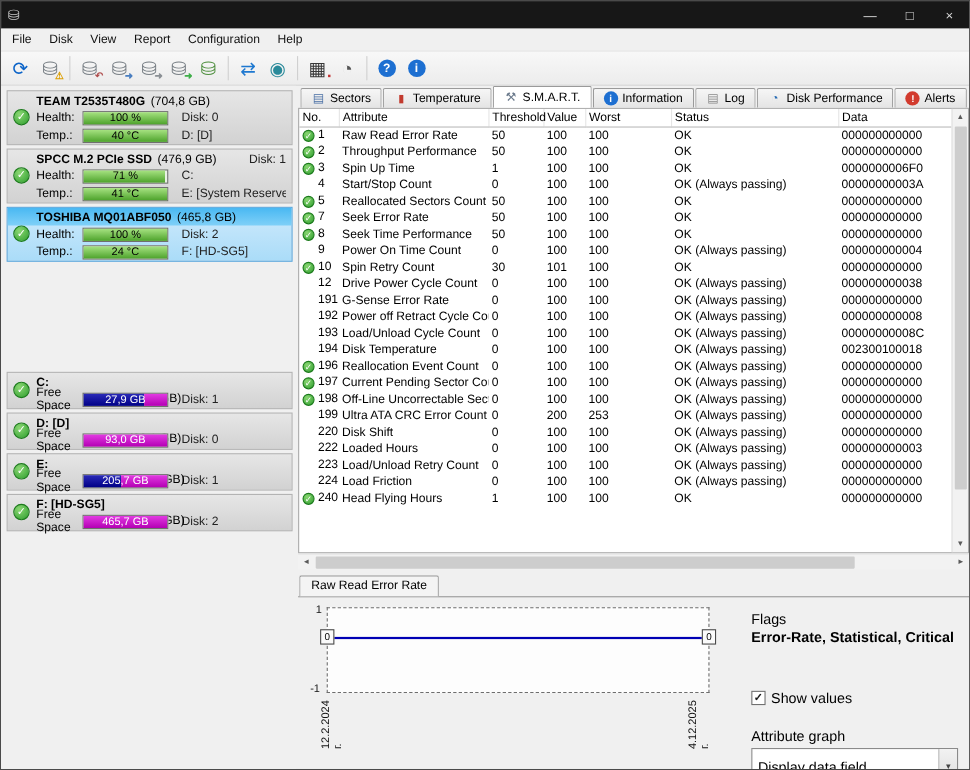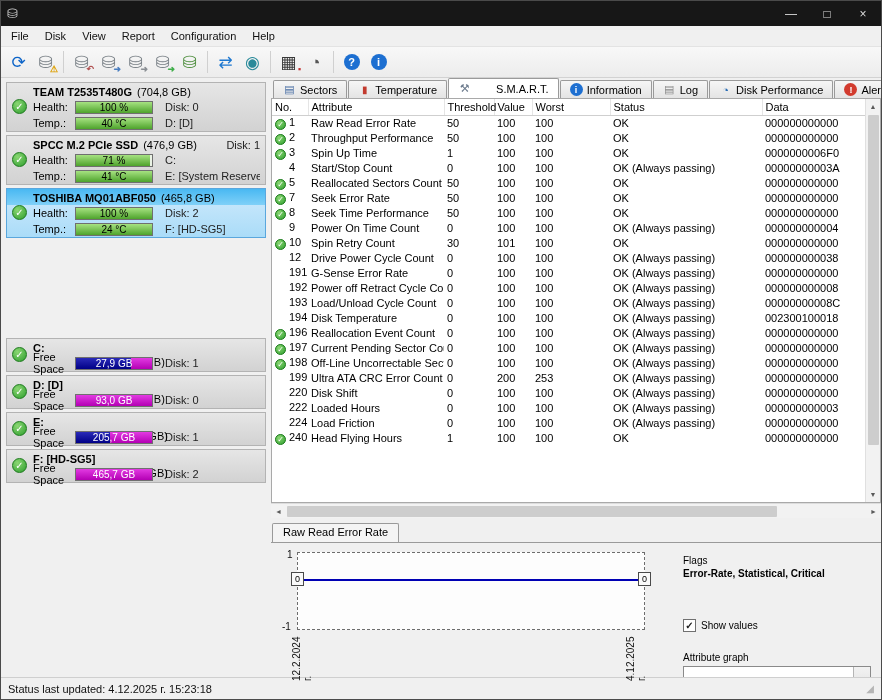--- a/index.html
+++ b/index.html
@@ -62,21 +62,21 @@
   .bar .bar-text.light { color:#fff; }
   .part-card .card-header { padding-top:2px; }
   .p-size { position:absolute; left:50%; transform:translateX(-50%);margin-top:28px; }
   .partitions { margin-top:100px; }
 
   
   .tabstrip { height:20px; display:flex; align-items:flex-end; padding-left:4px; flex:none; }
   .tab { display:flex; align-items:center; height:18px; padding:0 9px; margin-right:1px;
          border:1px solid #9a9a9a; border-bottom:none; border-radius:2px 2px 0 0;
          background:linear-gradient(#f6f6f6,#e4e4e4); font-size:11px; white-space:nowrap; }
-  .tab.active { background:#fff; height:20px; position:relative; z-index:3; font-weight:normal;gap:21px; }
+  .tab.active { background:#fff; height:20px; position:relative; z-index:3; font-weight:normal; }
   .tabicon { width:13px; height:13px; margin-right:4px; display:inline-flex; align-items:center;
              justify-content:center; font-size:11px; flex:none; }
   .ti-overview::before { content:"▤"; color:#4a6fa5; }
   .ti-temperature::before { content:"▮"; color:#c23a2e; font-size:10px; }
   .ti-smart::before { content:"⚒"; color:#6b7a8c; }
   .ti-information { background:#1d6fd1; border-radius:50%; color:#fff; font-size:9px; font-weight:bold; }
   .ti-information::before { content:"i"; }
   .ti-log::before { content:"▤"; color:#8a8a8a; }
   .ti-performance::before { content:"◔"; color:#2a6db5; }
   .ti-alerts { background:#d23b2e; border-radius:50%; color:#fff; font-size:9px; font-weight:bold; }
@@ -121,21 +121,21 @@
   .hline { position:absolute; left:0; right:0; top:26px; height:2px; background:#0000b4; }
   .valbox { position:absolute; top:19px; width:13px; height:14px; border:1px solid #4a4a4a;
             background:#fafafa; font-size:9px; line-height:13px; text-align:center; color:#000; }
   .valbox.vleft { left:-7px; } .valbox.vright { right:-7px; }
   .ytick { position:absolute; color:#111; }
   .ytick.t1 { left:12px; top:0; } .ytick.tm1 { left:7px; top:72px; }
   .xdate { position:absolute; top:86px; writing-mode:vertical-rl; transform:rotate(180deg);
            height:46px; color:#111; }
   .xdate.dleft { left:16px; } .xdate.dright { left:350px; }
 
-  .attr-controls { margin-left:28px; width:200px; font-size:10px; color:#000; }
+  .attr-controls { margin-left:28px; width:200px; font-size:13px; color:#000; }
   .flags-label { margin-top:6px; }
   .flags-value { margin-top:2px; font-weight:bold; }
   .checkbox-row { margin-top:40px; display:flex; align-items:center; }
   .checkbox { width:13px; height:13px; border:1px solid #707070; background:#fff; margin-right:5px;
               font-size:10px; line-height:12px; text-align:center; color:#1a1a1a; flex:none; }
   .checkbox.checked::before { content:"✓"; font-weight:bold; }
   .attrgraph-label { margin-top:20px; }
   .combo { margin-top:3px; width:188px; height:34px; border:1px solid #8a8a8a; background:#fff;
            display:flex; align-items:center; }
   .combo-text { padding-left:5px; flex:1; white-space:nowrap; overflow:hidden; }
@@ -600,20 +600,29 @@
                 <tr>
                   <td class="no"><span class="tiny-ok off"></span><span>222</span></td>
                   <td>Loaded Hours</td>
                   <td>0</td>
                   <td>100</td>
                   <td>100</td>
                   <td>OK (Always passing)</td>
                   <td>000000000003</td>
                 </tr>
                 <tr>
+                  <td class="no"><span class="tiny-ok off"></span><span>223</span></td>
+                  <td>Load/Unload Retry Count</td>
+                  <td>0</td>
+                  <td>100</td>
+                  <td>100</td>
+                  <td>OK (Always passing)</td>
+                  <td>000000000000</td>
+                </tr>
+                <tr>
                   <td class="no"><span class="tiny-ok off"></span><span>224</span></td>
                   <td>Load Friction</td>
                   <td>0</td>
                   <td>100</td>
                   <td>100</td>
                   <td>OK (Always passing)</td>
                   <td>000000000000</td>
                 </tr>
                 <tr>
                   <td class="no"><span class="tiny-ok"></span><span>240</span></td>
@@ -671,17 +680,13 @@
             <div class="combo">
               <span class="combo-text">Display data field</span>
               <span class="combo-arrow"></span>
             </div>
           </div>
         </div>
       </div>
     </div>
   </div>
 
-  <div class="statusbar">
-    <span>Status last updated: 4.12.2025 г. 15:23:18</span>
-    <span class="grip">◢</span>
-  </div>
 </div>
 
 </body></html>

